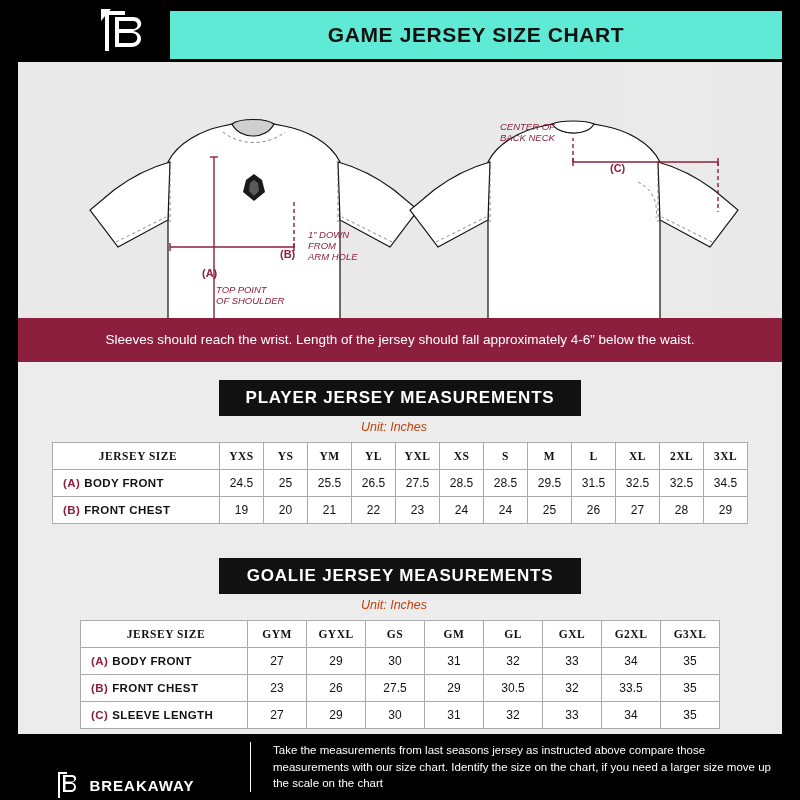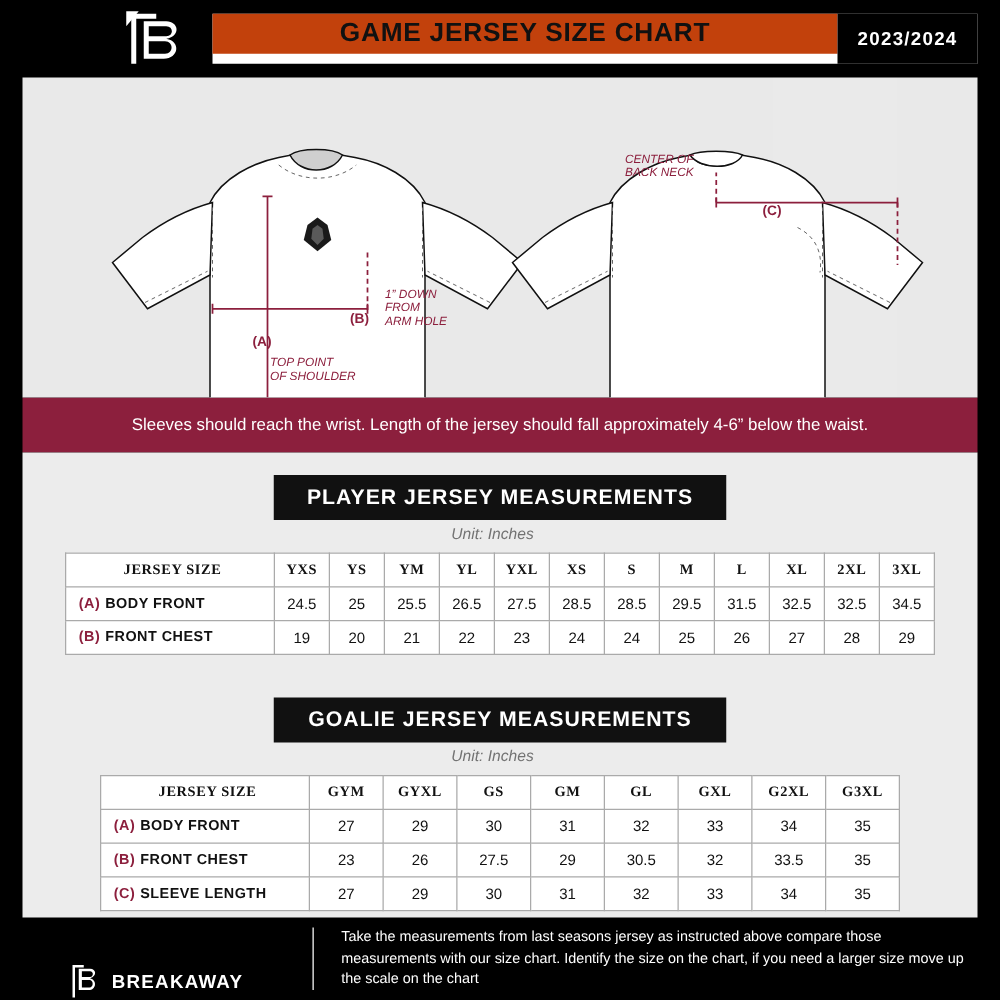--- a/index.html
+++ b/index.html
@@ -27,22 +27,22 @@
     box-sizing:border-box;
   }
   .logo-mark{
     width:58px;height:48px;
     display:flex;align-items:center;justify-content:center;
     margin-left:80px;
     margin-right:14px;
   }
   .title-bar{
     flex:1;
-    background:#c2410c;
-    height:32px;
+    background:#5eead4;
+    height:48px;
     display:flex;
     align-items:center;
     justify-content:center;
     margin-right:0;
   }
   .title-bar h1{
     margin:0;
     font-size:21px;
     letter-spacing:0.6px;
     font-weight:bold;
@@ -101,21 +101,21 @@
     text-align:center;
     font-size:17px;
     font-weight:bold;
     letter-spacing:0.8px;
     padding:8px 16px;
   }
   .unit{
     text-align:center;
     font-style:italic;
     font-size:12.5px;
-    color:#737373;
+    color:#c2410c;
     margin:0 12px 8px 0;
   }
   table{
     border-collapse:collapse;
     margin:0 auto 10px auto;
     background:#fff;
     font-size:12px;
   }
   table td{
     border:1px solid #aaa;
@@ -185,21 +185,20 @@
         <path d="M16 10 L34 10 C44 10 46 22 34 24 C46 26 44 40 32 40 L16 40 Z" fill="#ffffff"></path>
         <path d="M20 14 L20 22 L34 22 C40 22 40 14 34 14 Z" fill="#000000"></path>
         <path d="M20 26 L20 36 L33 36 C40 36 40 26 33 26 Z" fill="#000000"></path>
         <path d="M2 2 L12 2 L2 14 Z" fill="#ffffff"></path>
       </svg>
     </div>
     <div class="title-wrap">
       <div class="title-bar">
         <h1>GAME JERSEY SIZE CHART</h1>
       </div>
-      <div class="season">2023/2024</div>
     </div>
   </div>
 
   <div class="diagram">
     <svg width="764" height="256" viewBox="0 0 764 256">
 
       <g opacity="0.07">
         <path d="M600 0 L700 0 L700 256 L600 256 Z" fill="#ffffff"></path>
       </g>
 

